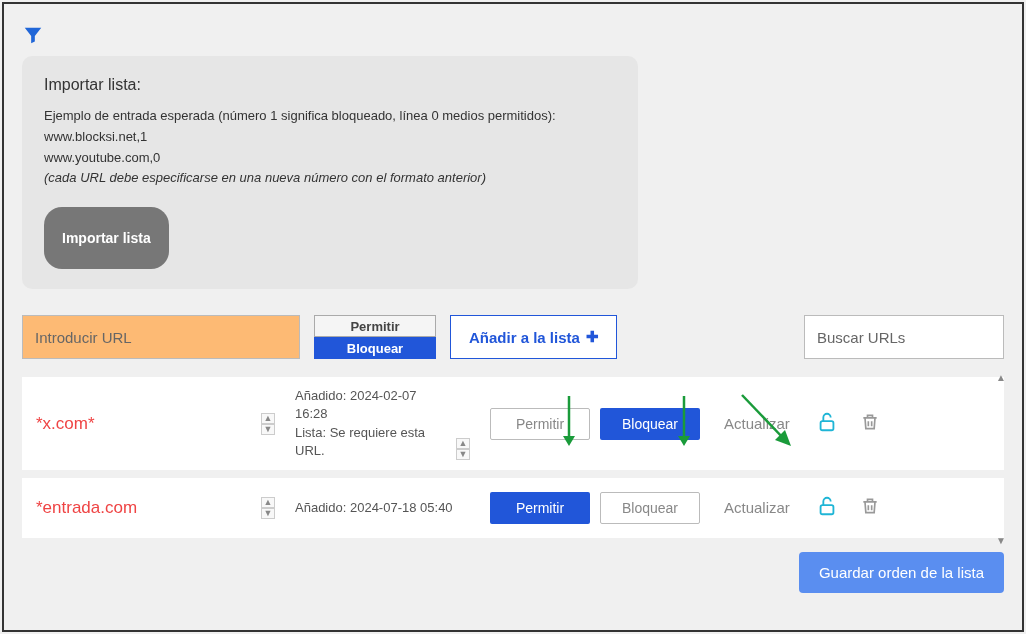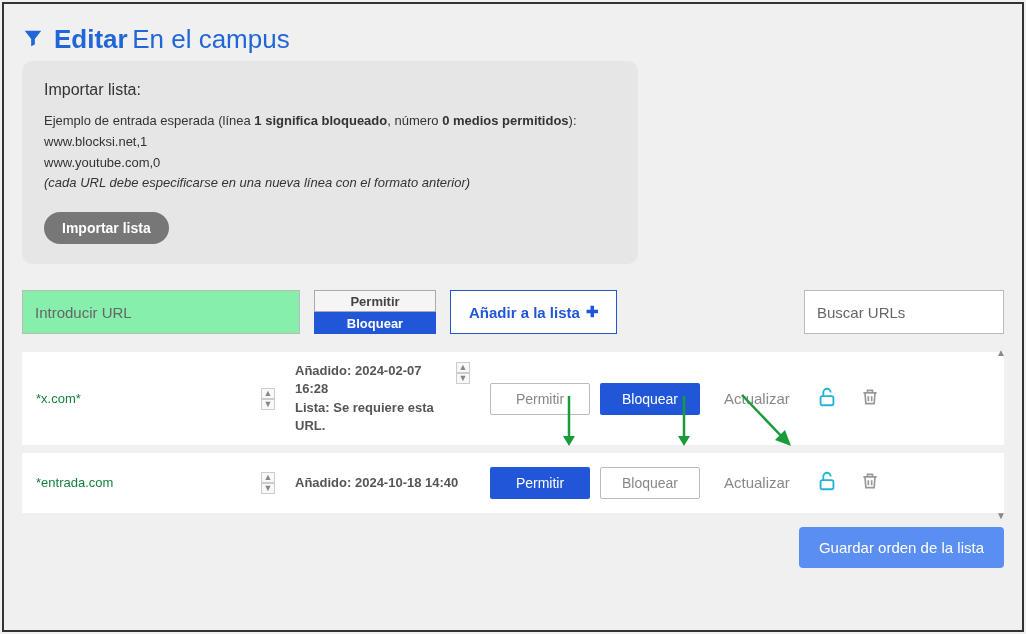--- a/index.html
+++ b/index.html
@@ -13,45 +13,45 @@
 
 .breadcrumb { font-size: 14px; margin-bottom: 22px; }
 .breadcrumb .link { color: #555; }
 .breadcrumb .sep { color: #999; margin: 0 6px; }
 .breadcrumb .current { color: #999; }
 
 .import-card { background: #e6e6e6; border-radius: 10px; padding: 20px 22px; width: 616px; margin-bottom: 26px; }
 .import-title { font-size: 16px; color: #333; margin-bottom: 12px; }
 .import-body { font-size: 13px; color: #333; line-height: 1.6; }
 .import-body .under { }
-.import-body .bold { font-weight: 700; }
+.import-body .bold { font-weight: 400; }
 .import-body .ital { font-style: italic; }
-.import-btn { margin-top: 18px; background: #777; color: #fff; border: none; border-radius: 18px; padding: 8px 18px; font-size: 14px; font-weight: 600; cursor: pointer; }
+.import-btn { margin-top: 18px; background: #777; color: #fff; border: none; border-radius: 18px; padding: 23px 18px; font-size: 14px; font-weight: 600; cursor: pointer; }
 
 .controls-row { display: flex; align-items: flex-start; gap: 14px; margin-bottom: 18px; }
-.url-input { width: 278px; height: 44px; border: 1px solid #bbb; background: #86efac; padding: 0 12px; font-size: 15px; color: #333; }
+.url-input { width: 278px; height: 44px; border: 1px solid #bbb; background: #fdba74; padding: 0 12px; font-size: 15px; color: #333; }
 .url-input::placeholder { color: #666; }
 .toggle-col { display: flex; flex-direction: column; width: 122px; }
 .toggle-allow { height: 22px; border: 1px solid #aaa; background: #f5f5f5; color: #444; font-size: 13px; font-weight: 600; cursor: pointer; }
 .toggle-block { height: 22px; border: none; background: #2156d9; color: #fff; font-size: 13px; font-weight: 600; cursor: pointer; }
 .add-btn { height: 44px; border: 1px solid #2156d9; background: #fff; color: #2156d9; font-size: 15px; font-weight: 600; padding: 16px 18px; cursor: pointer; display: flex; align-items: center; gap: 6px; }
 .add-btn .plus { font-weight: 900; }
 .spacer { flex: 1; }
 .search-input { width: 200px; height: 44px; border: 1px solid #bbb; background: #fff; padding: 0 12px; font-size: 15px; }
 .search-input::placeholder { color: #666; }
 
 .list-wrap { position: relative; }
 .scroll-up { position: absolute; right: -2px; top: -5px; font-size: 10px; color: #888; cursor: pointer; }
 .scroll-down { position: absolute; right: -2px; bottom: -8px; font-size: 10px; color: #888; cursor: pointer; }
 
 .row { background: #fff; display: flex; align-items: center; padding: 10px 14px; margin-bottom: 8px; min-height: 60px; }
-.row-url { width: 225px; font-size: 13px; color: #15803d; }
+.row-url { width: 225px; font-size: 17px; color: #ef4444; }
 .stepper { display: flex; flex-direction: column; margin-right: 20px; }
 .stepper span { font-size: 9px; color: #888; line-height: 8px; cursor: pointer; border: 1px solid #ccc; width: 14px; height: 11px; text-align: center; background: #f8f8f8; }
-.meta-col { width: 195px; font-size: 13px; color: #555; display: flex; align-items: flex-start; gap: 4px; font-weight: bold; }
+.meta-col { width: 195px; font-size: 13px; color: #555; display: flex; align-items: flex-end; gap: 4px; }
 .meta-text { flex: 1; }
 .meta-text div { line-height: 1.4; }
 .row-btns { display: flex; gap: 10px; margin-right: 24px; }
 .btn { width: 100px; height: 32px; font-size: 14px; border-radius: 2px; cursor: pointer; }
 .btn-outline { background: #fff; border: 1px solid #bbb; color: #888; }
 .btn-primary { background: #2156d9; border: none; color: #fff; font-weight: 500; }
 .update { color: #888; font-size: 15px; margin-right: 26px; cursor: pointer; }
 .lock-icon { color: #1fb5d6; margin-right: 22px; cursor: pointer; }
 .trash-icon { color: #999; cursor: pointer; margin-right: 4px; }
 
@@ -65,34 +65,30 @@
 <body>
 
 <div class="frame">
 
   <div class="header">
     <span class="filter-icon">
       <svg width="22" height="22" viewBox="0 0 24 24" fill="currentColor">
           <path d="M3 4h18l-7 9v6l-4 2v-8L3 4z"></path>
         </svg>
     </span>
-    <span>
-      <span class="title-edit">Editar</span>
-      <span class="title-name">En el campus</span>
-    </span>
   </div>
 
 
   <div class="import-card">
     <div class="import-title">Importar lista:</div>
     <div class="import-body">
-      <span class="under">Ejemplo de entrada esperada</span><span> (línea </span><span class="bold">1 significa bloqueado</span><span>, número </span><span class="bold">0 medios permitidos</span><span>):</span><br>
+      <span class="under">Ejemplo de entrada esperada</span><span> (número </span><span class="bold">1 significa bloqueado</span><span>, línea </span><span class="bold">0 medios permitidos</span><span>):</span><br>
       <span>www.blocksi.net,1</span><br>
       <span>www.youtube.com,0</span><br>
-      <span class="ital">(cada URL debe especificarse en una nueva línea con el formato anterior)</span>
+      <span class="ital">(cada URL debe especificarse en una nueva número con el formato anterior)</span>
     </div>
     <button class="import-btn">Importar lista</button>
   </div>
 
   <div class="controls-row">
     <input class="url-input" placeholder="Introducir URL" style="">
     <div class="toggle-col">
       <button class="toggle-allow">Permitir</button>
       <button class="toggle-block">Bloquear</button>
     </div>
@@ -142,21 +138,21 @@
     </div>
 
     <div class="row">
       <div class="row-url">*entrada.com</div>
       <div class="stepper">
         <span>▲</span>
         <span>▼</span>
       </div>
       <div class="meta-col">
         <div class="meta-text">
-          <div><span>Añadido:</span> <span>2024-10-18 14:40</span></div>
+          <div><span>Añadido:</span> <span>2024-07-18 05:40</span></div>
         </div>
       </div>
       <div class="row-btns">
         <button class="btn btn-primary">Permitir</button>
         <button class="btn btn-outline">Bloquear</button>
       </div>
       <span class="update">Actualizar</span>
       <span class="lock-icon">
         <svg width="22" height="22" viewBox="0 0 24 24" fill="none" stroke="currentColor" stroke-width="2">
             <rect x="5" y="11" width="14" height="10" rx="2"></rect>

